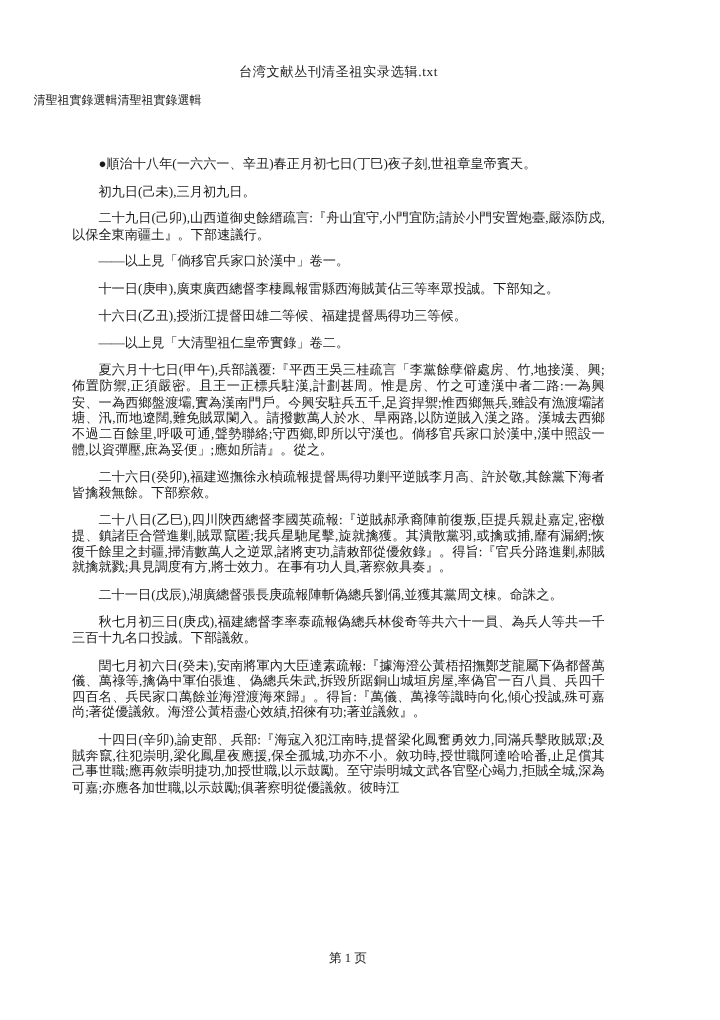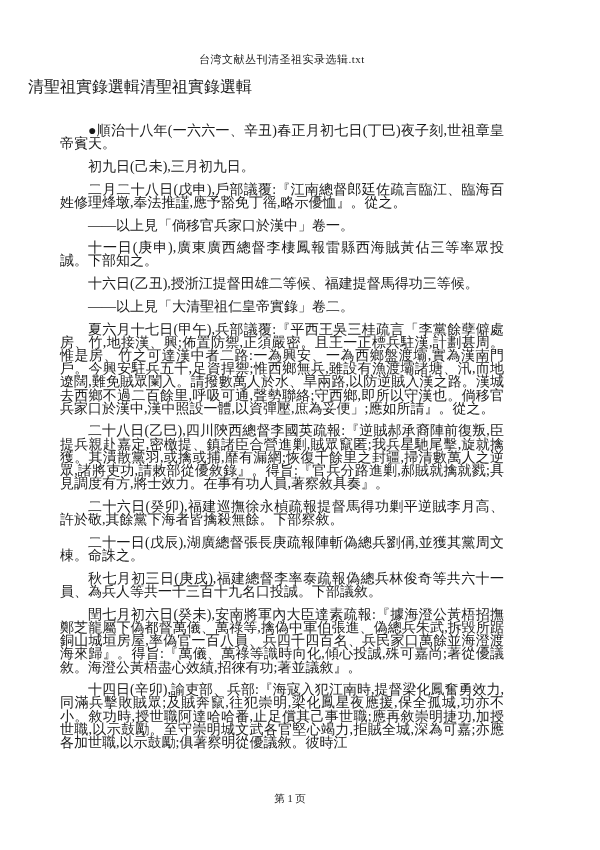--- a/index.html
+++ b/index.html
@@ -18,26 +18,26 @@
     padding:52px 79px 0 60px;
     border-radius:26px;
   }
   .doc-title{
     text-align:center;
     font-size:11px;
     letter-spacing:0.5px;
     margin:0 0 10px 0;
   }
   .doc-header{
-    font-size:16px;
-    margin:0 0 26px -32px;
+    font-size:10px;
+    margin:0 0 40px -32px;
     text-align:left;
   }
   .para{
-    font-size:14px;
+    font-size:11px;
     line-height:13.2px;
     text-align:justify;
     text-justify:inter-ideograph;
     text-indent:2em;
     margin:0 0 9.5px 0;
     word-break:break-all;
   }
   .page-footer{
     position:absolute;
     left:0;
@@ -49,27 +49,27 @@
 </style>
 </head>
 <body>
 
 <div class="page">
   <div class="doc-title">台湾文献丛刊清圣祖实录选辑.txt</div>
   <div class="doc-header">清聖祖實錄選輯清聖祖實錄選輯</div>
 
   <p class="para">●順治十八年(一六六一、辛丑)春正月初七日(丁巳)夜子刻,世祖章皇帝賓天。</p>
   <p class="para">初九日(己未),三月初九日。</p>
-  <p class="para">二月二十八日(戊申),戶部議覆:『江南總督郎廷佐疏言臨江、臨海百姓修理烽墩,奉法推謹,應予豁免丁徭,略示優恤』。從之。</p>
+  <p class="para">二十九日(己卯),山西道御史餘縉疏言:『舟山宜守,小門宜防;請於小門安置炮臺,嚴添防戍,以保全東南疆土』。下部速議行。</p>
   <p class="para">——以上見「倘移官兵家口於漢中」卷一。</p>
   <p class="para">十一日(庚申),廣東廣西總督李棲鳳報雷縣西海賊黃佔三等率眾投誠。下部知之。</p>
   <p class="para">十六日(乙丑),授浙江提督田雄二等候、福建提督馬得功三等候。</p>
   <p class="para">——以上見「大清聖祖仁皇帝實錄」卷二。</p>
   <p class="para">夏六月十七日(甲午),兵部議覆:『平西王吳三桂疏言「李黨餘孽僻處房、竹,地接漢、興;佈置防禦,正須嚴密。且王一正標兵駐漢,計劃甚周。惟是房、竹之可達漢中者二路:一為興安、一為西鄉盤渡壩,實為漢南門戶。今興安駐兵五千,足資捍禦;惟西鄉無兵,雖設有漁渡壩諸塘、汛,而地遼闊,難免賊眾闌入。請撥數萬人於水、旱兩路,以防逆賊入漢之路。漢城去西鄉不過二百餘里,呼吸可通,聲勢聯絡;守西鄉,即所以守漢也。倘移官兵家口於漢中,漢中照設一體,以資彈壓,庶為妥便」;應如所請』。從之。</p>
+  <p class="para">二十六日(癸卯),福建巡撫徐永楨疏報提督馬得功剿平逆賊李月高、許於敬,其餘黨下海者皆擒殺無餘。下部察敘。</p>
   <p class="para">二十八日(乙巳),四川陝西總督李國英疏報:『逆賊郝承裔陣前復叛,臣提兵親赴嘉定,密檄提、鎮諸臣合營進剿,賊眾竄匿;我兵星馳尾擊,旋就擒獲。其潰散黨羽,或擒或捕,靡有漏網;恢復千餘里之封疆,掃清數萬人之逆眾,諸將吏功,請敕部從優敘錄』。得旨:『官兵分路進剿,郝賊就擒就戮;具見調度有方,將士效力。在事有功人員,著察敘具奏』。</p>
-  <p class="para">二十六日(癸卯),福建巡撫徐永楨疏報提督馬得功剿平逆賊李月高、許於敬,其餘黨下海者皆擒殺無餘。下部察敘。</p>
   <p class="para">二十一日(戊辰),湖廣總督張長庚疏報陣斬偽總兵劉偁,並獲其黨周文棟。命誅之。</p>
   <p class="para">秋七月初三日(庚戌),福建總督李率泰疏報偽總兵林俊奇等共六十一員、為兵人等共一千三百十九名口投誠。下部議敘。</p>
   <p class="para">閏七月初六日(癸未),安南將軍內大臣達素疏報:『據海澄公黃梧招撫鄭芝龍屬下偽都督萬儀、萬祿等,擒偽中軍伯張進、偽總兵朱武,拆毀所踞銅山城垣房屋,率偽官一百八員、兵四千四百名、兵民家口萬餘並海澄渡海來歸』。得旨:『萬儀、萬祿等識時向化,傾心投誠,殊可嘉尚;著從優議敘。海澄公黃梧盡心效績,招徠有功;著並議敘』。</p>
   <p class="para">十四日(辛卯),諭吏部、兵部:『海寇入犯江南時,提督梁化鳳奮勇效力,同滿兵擊敗賊眾;及賊奔竄,往犯崇明,梁化鳳星夜應援,保全孤城,功亦不小。敘功時,授世職阿達哈哈番,止足償其己事世職;應再敘崇明捷功,加授世職,以示鼓勵。至守崇明城文武各官堅心竭力,拒賊全城,深為可嘉;亦應各加世職,以示鼓勵;俱著察明從優議敘。彼時江</p>
 </div>
 
 <div class="page-footer">第 1 页</div>
 
 </body></html>

